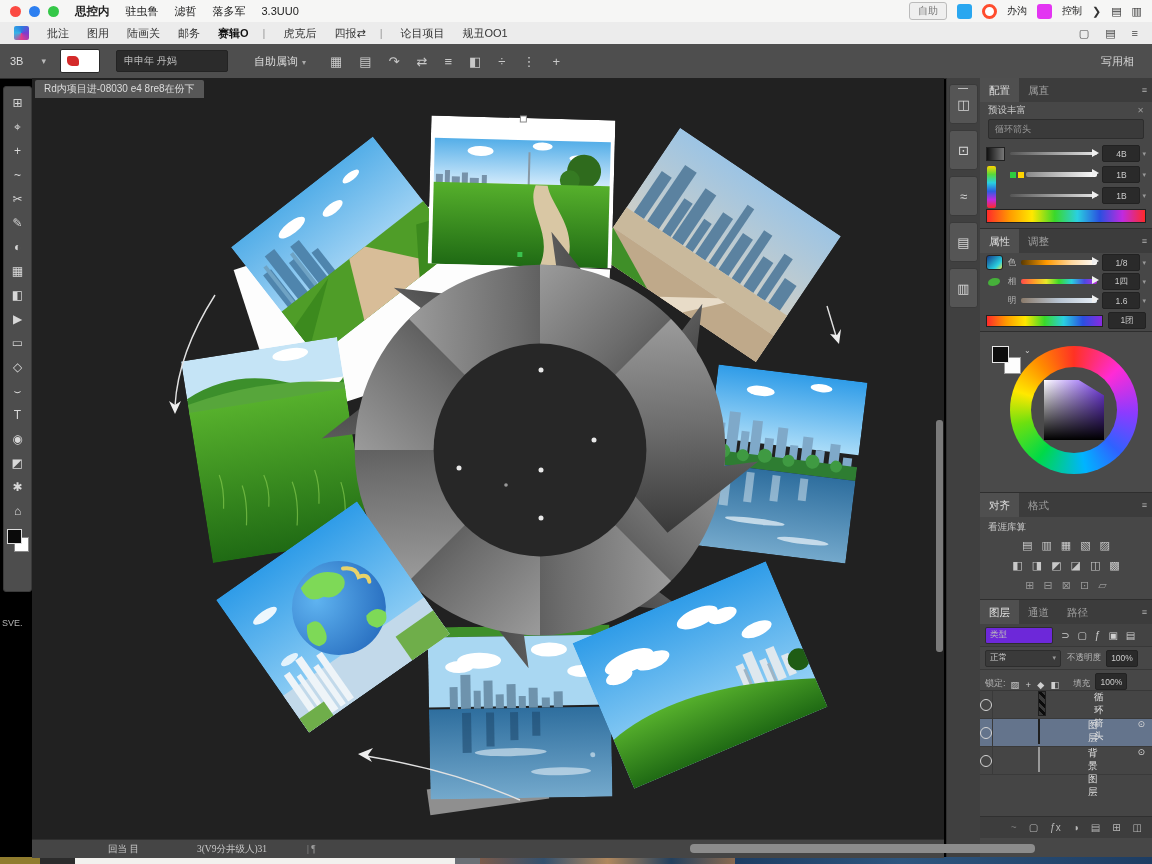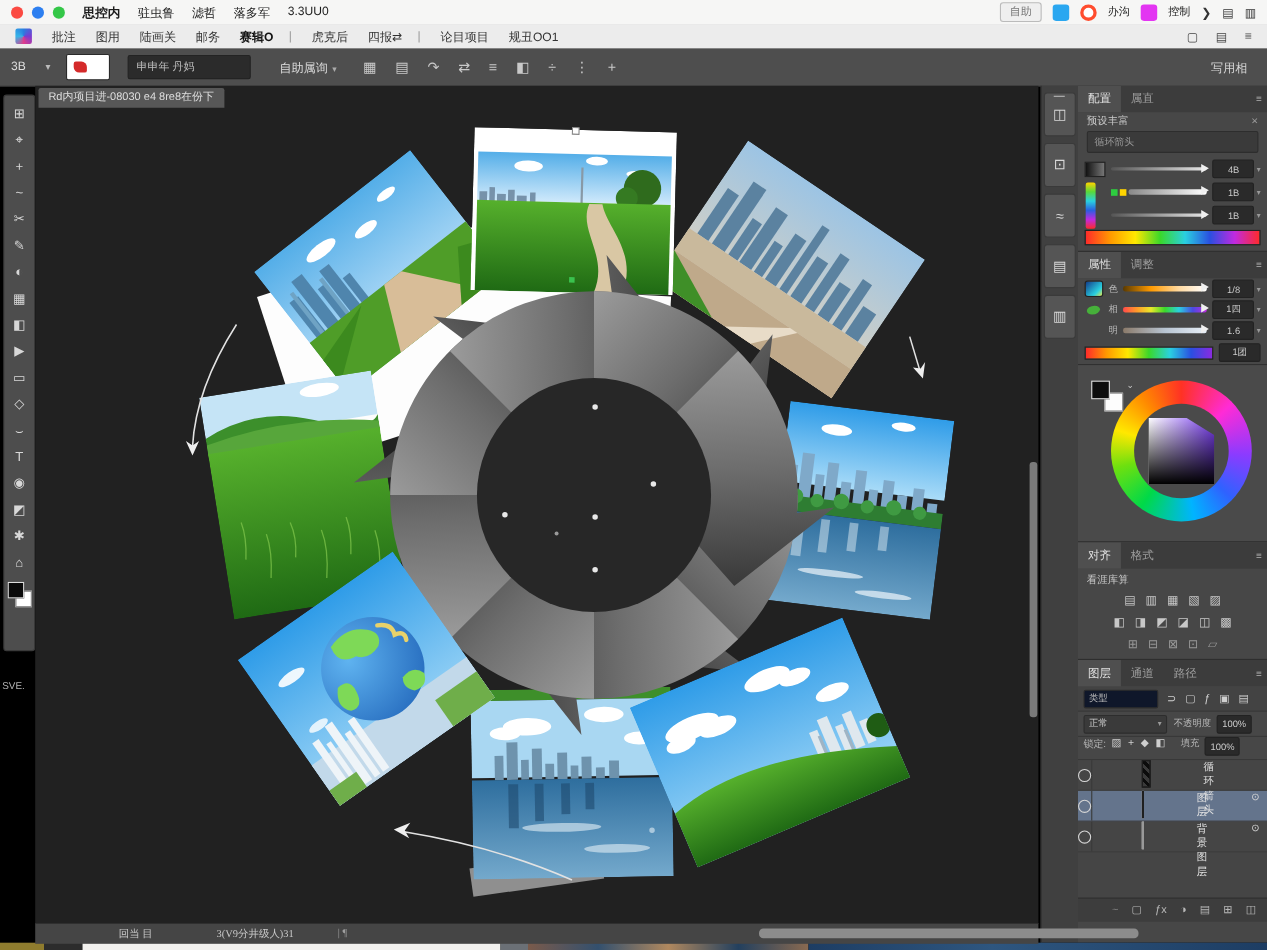--- a/index.html
+++ b/index.html
@@ -118,29 +118,29 @@
   .wheel::after{content:"";position:absolute;left:21px;top:21px;width:86px;height:86px;border-radius:50%;background:#4a4a4a;}
   .sbsq{position:absolute;left:64px;top:48px;width:60px;height:60px;z-index:2;
         background:linear-gradient(to bottom,rgba(0,0,0,0) 0%,#000 100%),linear-gradient(90deg,#fff,#7b3ff2);
         clip-path:polygon(0 0,58% 0,100% 26%,100% 100%,0 100%);}
   
   .al-head{height:16px;padding:2px 8px 0 8px;font-size:9.5px;color:#c9c9c9;display:flex;align-items:center;}
   .al-row{height:20px;display:flex;align-items:center;justify-content:center;gap:9px;font-size:11px;color:#c8c8c8;}
   .al-row.dim{color:#989898;}
   
   .ly-filter{height:22px;display:flex;align-items:center;padding:0 5px;background:#434343;border-bottom:1px solid #383838;}
-  .ly-drop{width:58px;height:15px;background:#0f172a;border:1px solid #2d2d2d;border-radius:2px;font-size:8.5px;
+  .ly-drop{width:58px;height:15px;background:#6d28d9;border:1px solid #2d2d2d;border-radius:2px;font-size:8.5px;
            color:#bbb;display:flex;align-items:center;padding:0 4px;}
   .ly-fic{display:flex;gap:8px;margin-left:8px;font-size:10px;color:#cfcfcf;}
   .ly-blend{height:22px;display:flex;align-items:center;padding:0 5px;border-bottom:1px solid #383838;}
   .ly-sel{width:66px;height:15px;background:#3a3a3a;border:1px solid #2d2d2d;border-radius:2px;font-size:8.5px;
           color:#ccc;display:flex;align-items:center;padding:0 4px;}
   .ly-sel .c{margin-left:auto;font-size:7px;color:#999;}
   .ly-lab{font-size:8.5px;color:#b5b5b5;margin-left:6px;}
-  .ly-lock{height:20px;display:flex;align-items:flex-start;padding:0 5px;border-bottom:1px solid #383838;font-size:9px;color:#b5b5b5;}
+  .ly-lock{height:20px;display:flex;align-items:flex-end;padding:0 5px;border-bottom:1px solid #383838;font-size:9px;color:#b5b5b5;}
   .lock-ic{display:flex;gap:6px;margin-left:5px;font-size:9.5px;color:#cfcfcf;}
   .ly-row{height:27px;display:flex;background:#454545;border-bottom:1px solid #3a3a3a;gap:40px;}
   .ly-row.sel{background:#64748c;}
   .eye-cell{width:24px;display:flex;justify-content:center;border-right:1px solid #3a3a3a;align-self:stretch;align-items:center;}
   .eye{width:10px;height:10px;border:1.5px solid #d5d5d5;border-radius:50%;}
   .thumb{width:23px;height:23px;border:1px solid #1f1f1f;margin-left:5px;}
   .th-dark{background:#111;background-image:repeating-linear-gradient(45deg,#3a3a3a 0 3px,#0c0c0c 3px 6px);}
   .th-check{background-color:#fff;background-image:linear-gradient(45deg,#bdbdbd 25%,transparent 25%,transparent 75%,#bdbdbd 75%),
             linear-gradient(45deg,#bdbdbd 25%,transparent 25%,transparent 75%,#bdbdbd 75%);background-size:8px 8px;background-position:0 0,4px 4px;}
   .th-white{background:#fdfdfd;border-color:#999;}

